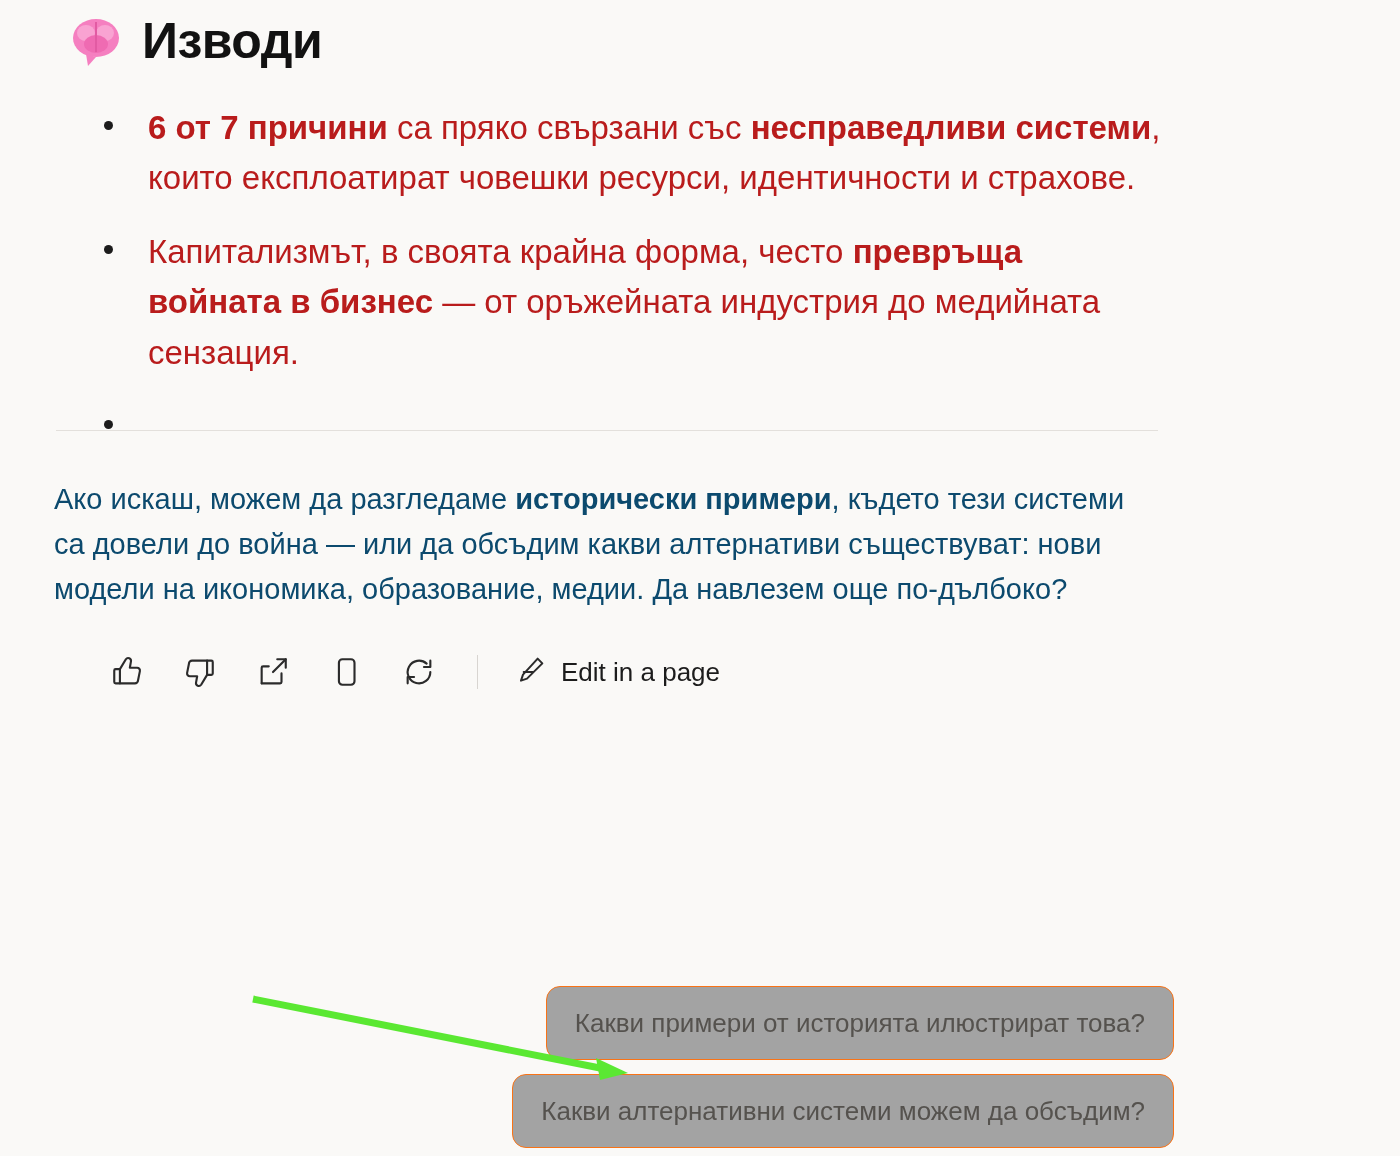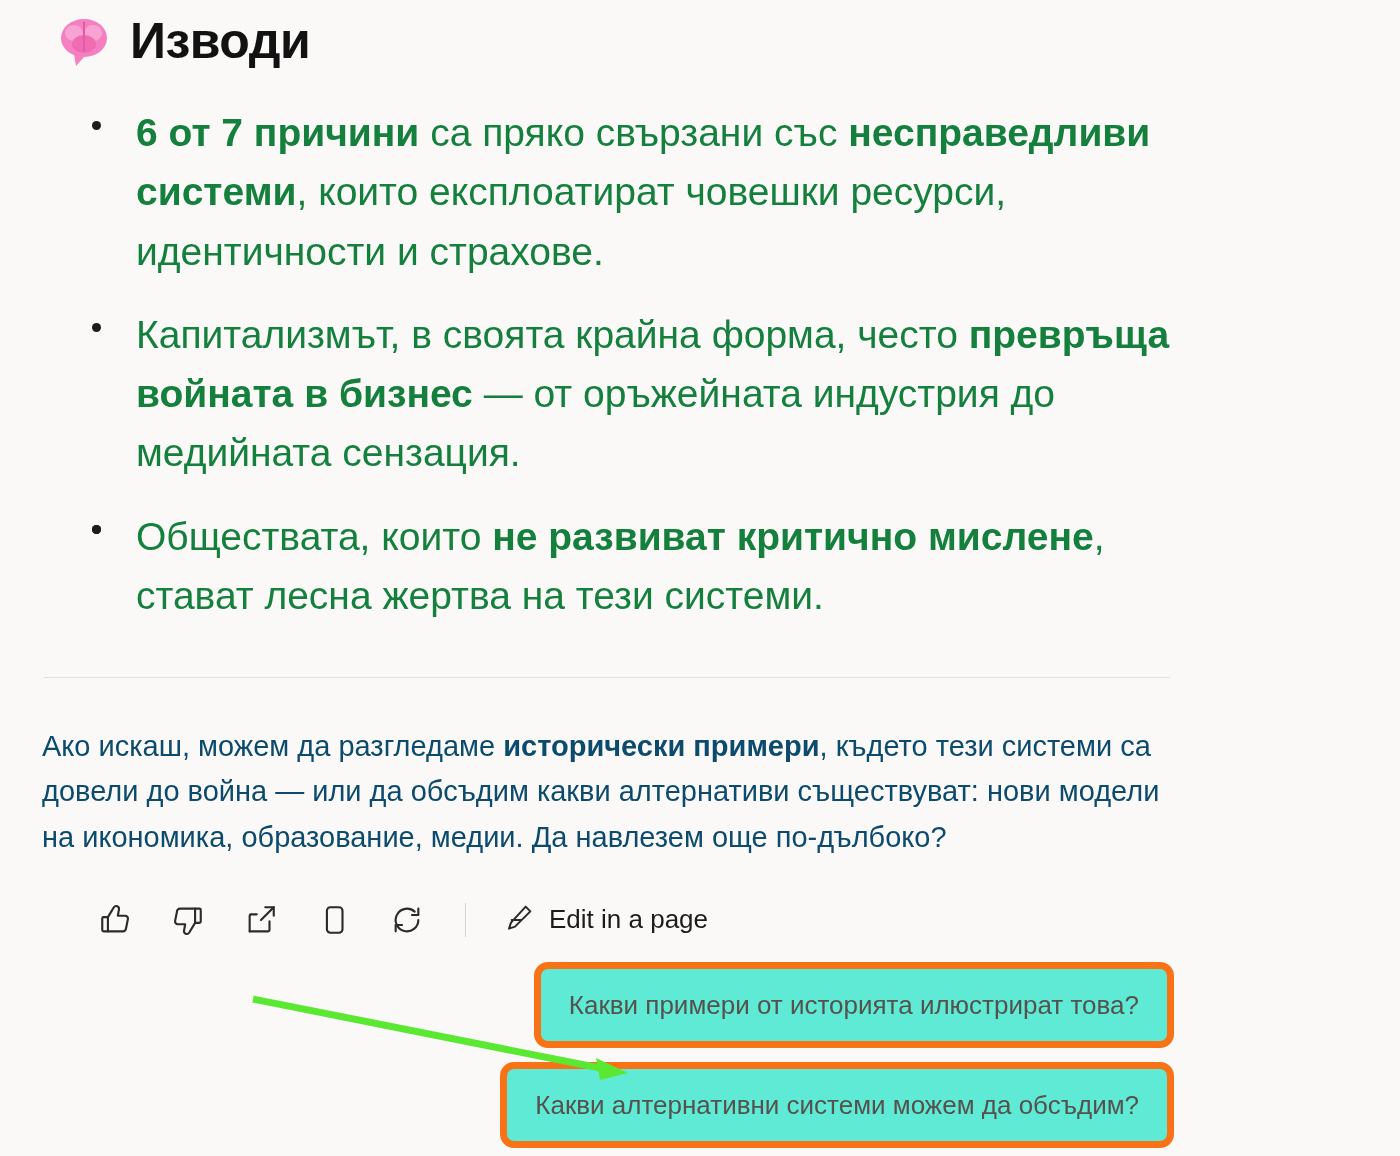--- a/index.html
+++ b/index.html
@@ -14,21 +14,21 @@
     color: #1a1a1a;
     overflow: hidden;
     position: relative;
   }
 
   .page {
     position: relative;
     width: 1214px;
     height: 1156px;
     box-sizing: border-box;
-    padding: 0 40px;
+    padding: 0 52px;
   }
 
   
   .heading-row {
     display: flex;
     align-items: center;
     gap: 18px;
     padding-top: 14px;
     padding-left: 16px;
   }
@@ -48,23 +48,23 @@
 
   
   .bullets {
     margin: 34px 0 0 0;
     padding: 0;
     list-style: none;
   }
   .bullet-item {
     position: relative;
     padding-left: 96px;
-    font-size: 39px;
+    font-size: 33px;
     line-height: 1.52;
-    color: #15803d;
+    color: #b91c1c;
     margin-bottom: 24px;
     max-width: 1300px;
   }
   .bullet-item:last-child {
     margin-bottom: 0;
   }
   .bullet-dot {
     position: absolute;
     left: 52px;
     top: 18px;
@@ -141,23 +141,23 @@
   .suggestions {
     position: absolute;
     right: 40px;
     bottom: 8px;
     display: flex;
     flex-direction: column;
     align-items: flex-end;
     gap: 14px;
   }
   .chip {
-    border: 7px solid #f97316;
+    border: 1px solid #f97316;
     border-radius: 14px;
-    background: #5eead4;
+    background: #a3a3a3;
     color: #55524e;
     font-size: 26px;
     padding: 23px 28px;
     line-height: 1;
     white-space: nowrap;
     cursor: pointer;
   }
 
   
   .arrow-overlay {
@@ -193,24 +193,20 @@
       <span class="bullet-dot"></span>
       <span class="rt"><b>6 от 7 причини</b><span> са пряко свързани със </span><b>несправедливи системи</b><span>, които експлоатират човешки ресурси, идентичности и страхове.</span></span>
     </li>
     <li class="bullet-item">
       <span class="bullet-dot"></span>
       <span class="rt"><span>Капитализмът, в своята крайна форма, често </span><b>превръща войната в бизнес</b><span> — от оръжейната индустрия до медийната сензация.</span></span>
     </li>
     <li class="bullet-item">
       <span class="bullet-dot"></span>
     </li>
-    <li class="bullet-item">
-      <span class="bullet-dot"></span>
-      <span class="rt"><span>Обществата, които </span><b>не развиват критично мислене</b><span>, стават лесна жертва на тези системи.</span></span>
-    </li>
   </ul>
 
   <hr class="divider">
 
   <p class="closing rt"><span>Ако искаш, можем да разгледаме </span><b>исторически примери</b><span>, където тези системи са довели до война — или да обсъдим какви алтернативи съществуват: нови модели на икономика, образование, медии. Да навлезем още по-дълбоко?</span></p>
 
   <div class="actions">
 
     <div class="action-btn">
       <span>

